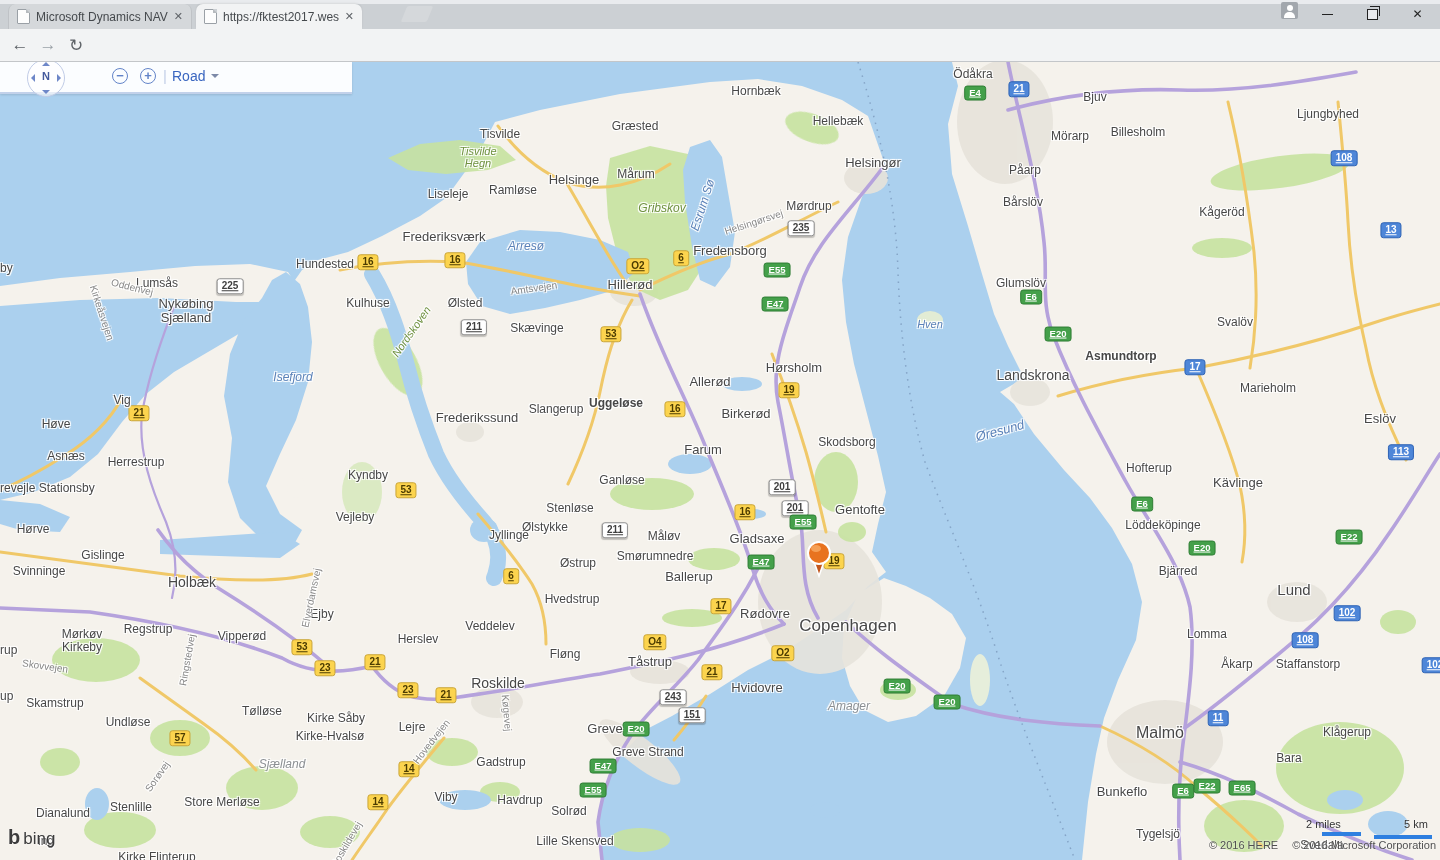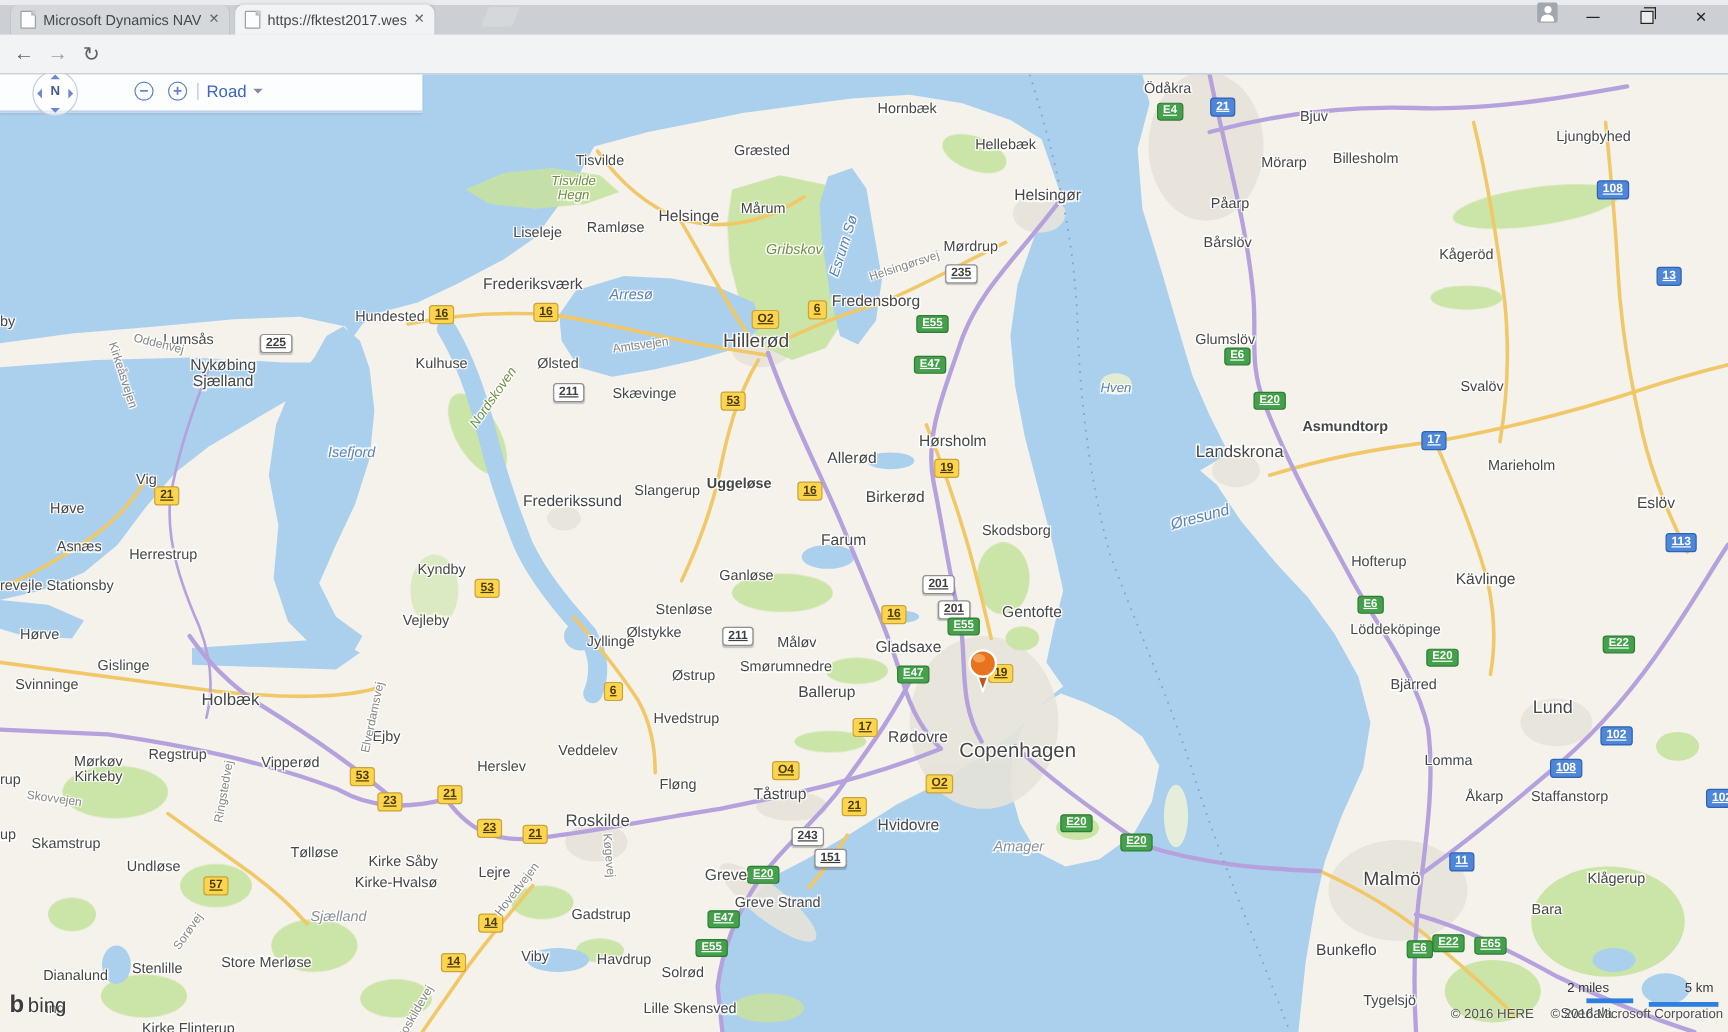--- a/index.html
+++ b/index.html
@@ -304,21 +304,21 @@
       <div class="ml" style="left: 809px; top: 144px; transform: translate(-50%, -50%);">Mørdrup</div>
       <div class="ml" style="left: 1025px; top: 108px; transform: translate(-50%, -50%);">Påarp</div>
       <div class="ml" style="left: 1023px; top: 140px; transform: translate(-50%, -50%);">Bårslöv</div>
       <div class="ml" style="left: 1222px; top: 150px; transform: translate(-50%, -50%);">Kågeröd</div>
       <div class="ml" style="left: 444px; top: 175px; font-size: 13px; transform: translate(-50%, -50%);">Frederiksværk</div>
       <div class="ml" style="left: 730px; top: 189px; font-size: 13px; transform: translate(-50%, -50%);">Fredensborg</div>
       <div class="ml" style="left: 325px; top: 202px; transform: translate(-50%, -50%);">Hundested</div>
       <div class="ml" style="left: 157px; top: 221px; transform: translate(-50%, -50%);">Lumsås</div>
       <div class="ml" style="left: 186px; top: 249px; font-size: 13px; transform: translate(-50%, -50%);">Nykøbing
 Sjælland</div>
-      <div class="ml" style="left: 630px; top: 223px; font-size: 16px; transform: translate(-50%, -50%);">Hillerød</div>
+      <div class="ml" style="left: 630px; top: 223px; font-size: 13px; transform: translate(-50%, -50%);">Hillerød</div>
       <div class="ml" style="left: 465px; top: 241px; transform: translate(-50%, -50%);">Ølsted</div>
       <div class="ml" style="left: 368px; top: 241px; transform: translate(-50%, -50%);">Kulhuse</div>
       <div class="ml" style="left: 1021px; top: 221px; transform: translate(-50%, -50%);">Glumslöv</div>
       <div class="ml" style="left: 537px; top: 266px; transform: translate(-50%, -50%);">Skævinge</div>
       <div class="ml" style="left: 1235px; top: 260px; transform: translate(-50%, -50%);">Svalöv</div>
       <div class="ml" style="left: 1121px; top: 294px; transform: translate(-50%, -50%); font-weight: bold;">Asmundtorp</div>
       <div class="ml" style="left: 1033px; top: 314px; font-size: 14px; transform: translate(-50%, -50%);">Landskrona</div>
       <div class="ml" style="left: 1268px; top: 326px; transform: translate(-50%, -50%);">Marieholm</div>
       <div class="ml" style="left: 794px; top: 306px; font-size: 13px; transform: translate(-50%, -50%);">Hørsholm</div>
       <div class="ml" style="left: 710px; top: 320px; font-size: 13px; transform: translate(-50%, -50%);">Allerød</div>

